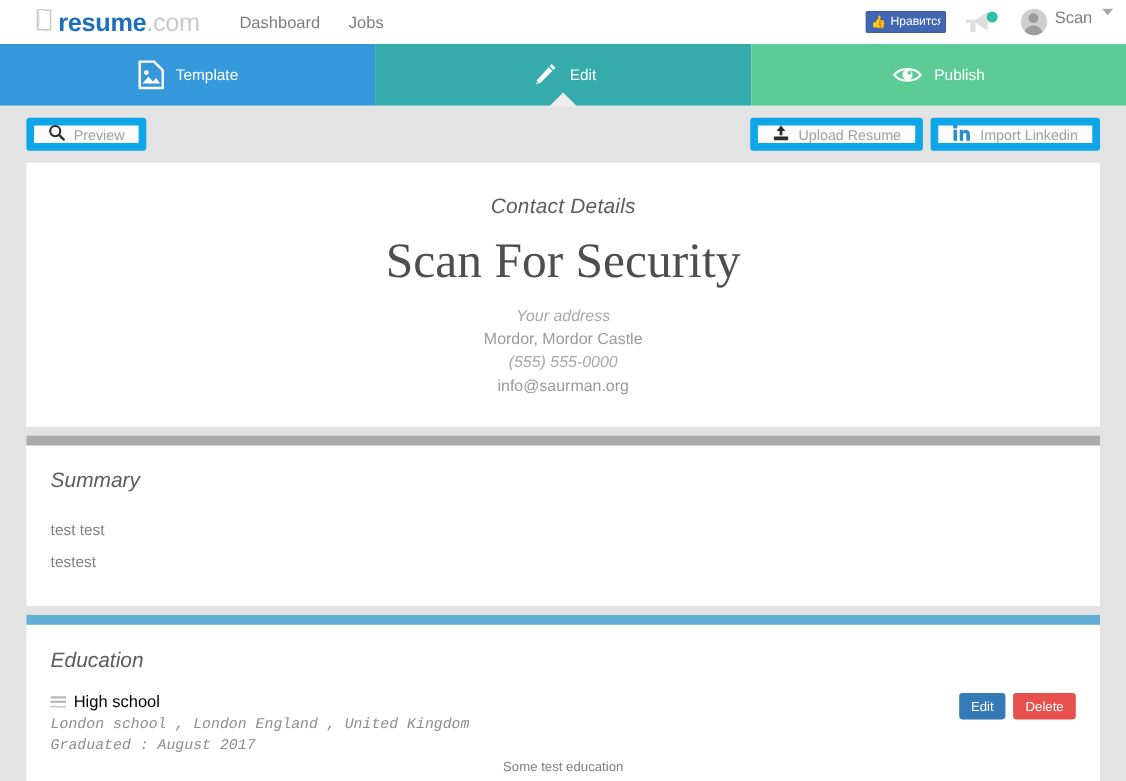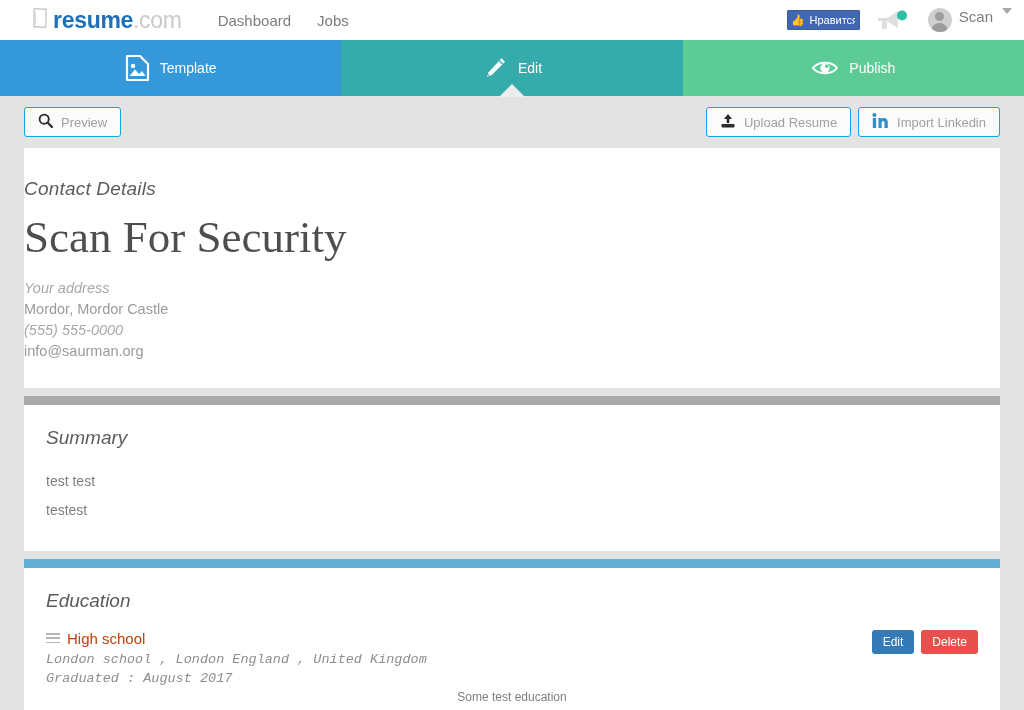--- a/index.html
+++ b/index.html
@@ -145,21 +145,21 @@
   
   .toolbar {
     background: #e3e3e3;
     height: 52px;
     display: flex;
     align-items: center;
     padding: 0 24px;
   }
   .tbtn {
     background: #fbfbfb;
-    border: 1px solid #0ea5e9;
+    border: 7px solid #0ea5e9;
     border-radius: 3px;
     height: 30px;
     display: flex;
     align-items: center;
     gap: 8px;
     padding: 0 13px;
     color: #a0a0a0;
     font-size: 13px;
     cursor: pointer;
     white-space: nowrap;
@@ -174,20 +174,21 @@
     overflow: hidden;
   }
   .card {
     background: #ffffff;
     width: 100%;
   }
   .section-bar { height: 9px; width: 100%; }
 
   .contact-block {
     padding: 30px 0 26px 0;
+    text-align: center;
   }
   .contact-title {
     font-size: 19px;
     font-style: italic;
     color: #5c5c5c;
     margin-bottom: 12px;
     letter-spacing: .2px;
   }
   .contact-name {
     font-family: "Liberation Serif", serif;
@@ -217,21 +218,21 @@
     color: #7f7f7f;
     line-height: 29px;
   }
 
   .edu-entry { position: relative; }
   .edu-row-title {
     display: flex;
     align-items: center;
     gap: 7px;
     font-size: 15px;
-    color: #c2410c;
+    color: #000000;
     margin-bottom: 3px;
   }
   .drag-handle {
     display: inline-flex;
     flex-direction: column;
     gap: 2.5px;
     cursor: move;
   }
   .drag-handle i {
     display: block;

